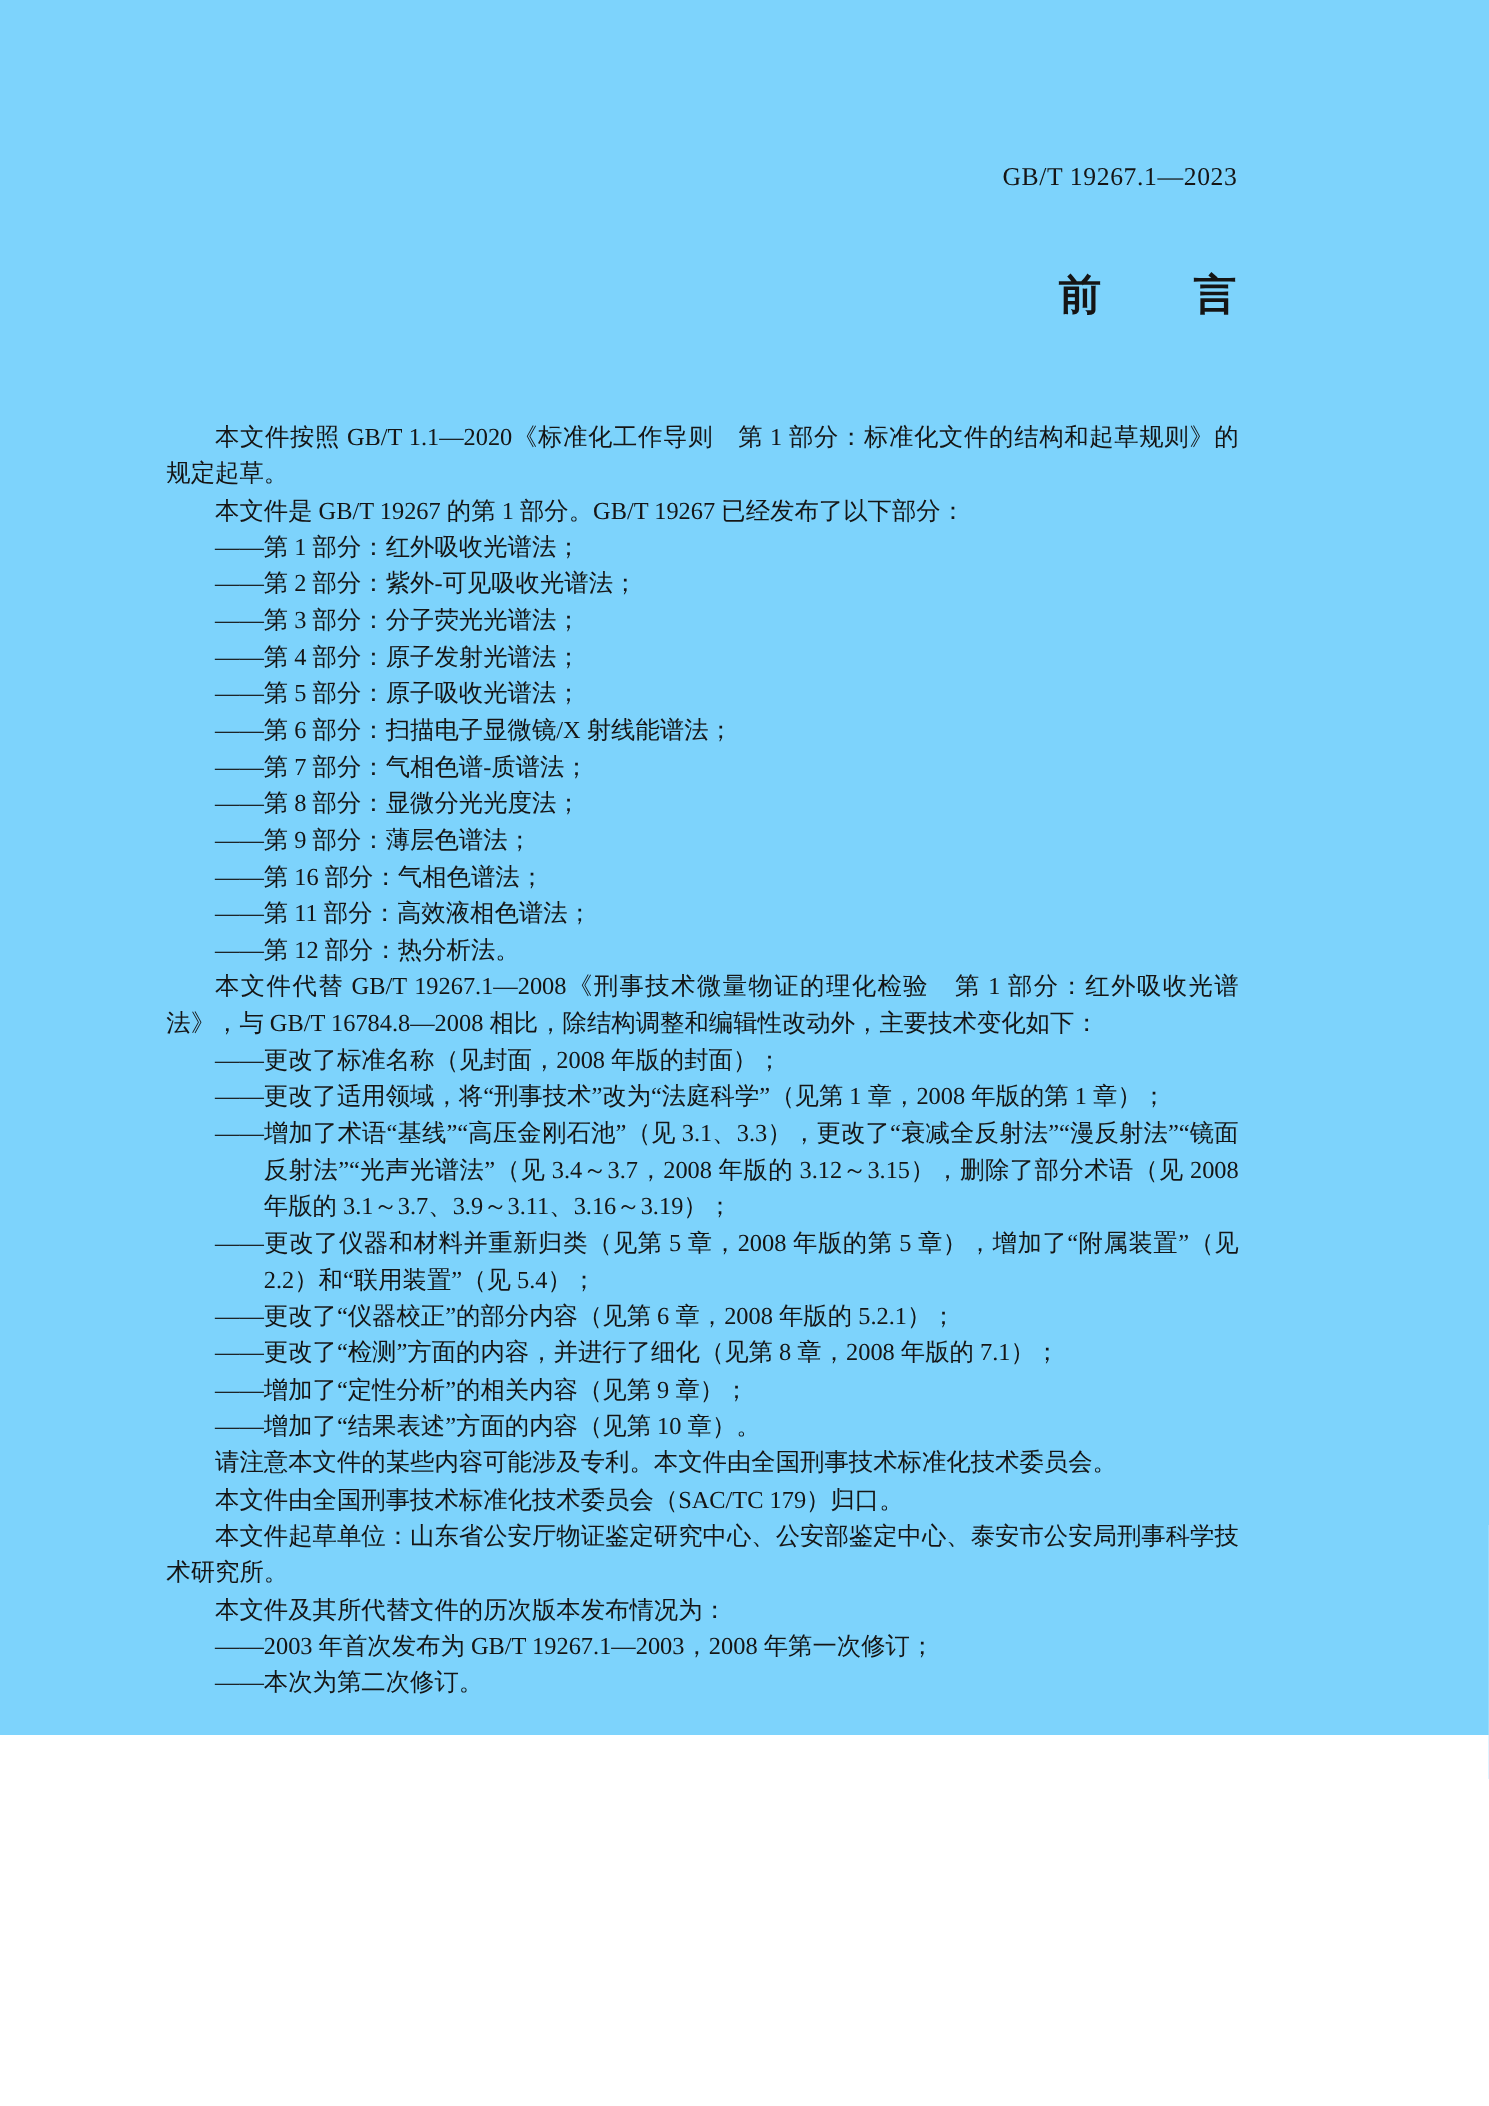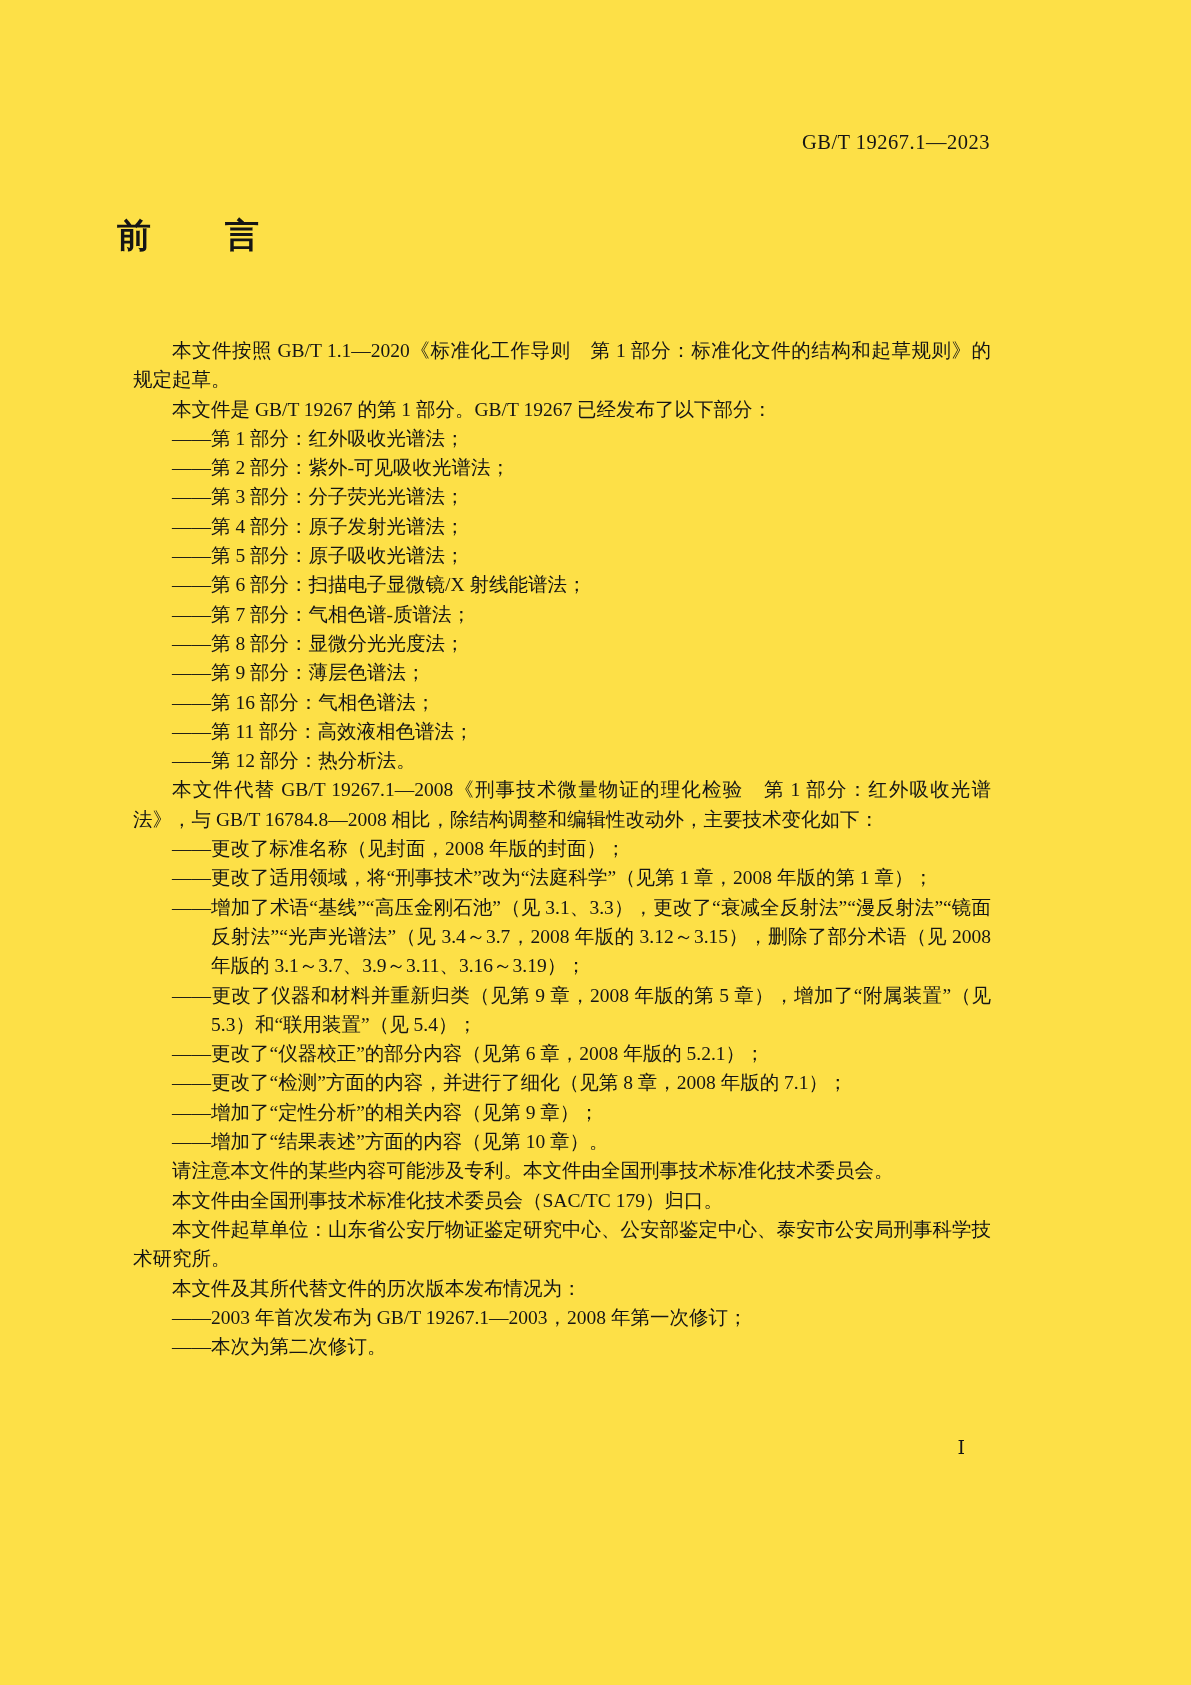--- a/index.html
+++ b/index.html
@@ -4,35 +4,35 @@
 <style>
   html, body { margin: 0; padding: 0; }
   body {
     width: 1191px; height: 1685px;
     background: #ffffff;
     font-family: "Liberation Serif", "DejaVu Serif", serif;
     color: #151515;
   }
   .page {
     position: relative;
-    width: 1191px; height: 1685px;
-    background: #fde047;
+    width: 1191px; height: 1388px;
+    background: #7dd3fc;
     overflow: hidden;
   }
   .doc-number {
     position: absolute;
     top: 131px; right: 201px;
     font-size: 20.5px;
     letter-spacing: 0.5px;
     white-space: nowrap;
   }
   .page-title {
     position: absolute;
-    top: 213px; left: 117px; width: 858px;
-    text-align: left;
+    top: 213px; left: 133px; width: 858px;
+    text-align: right;
     font-size: 34px;
     font-weight: bold;
     letter-spacing: 2px;
   }
   .content {
     position: absolute;
     top: 336px; left: 133px; width: 858px;
     font-size: 19.5px;
     line-height: 29.3px;
   }
@@ -73,21 +73,21 @@
     <p class="item">——第 7 部分：气相色谱-质谱法；</p>
     <p class="item">——第 8 部分：显微分光光度法；</p>
     <p class="item">——第 9 部分：薄层色谱法；</p>
     <p class="item">——第 16 部分：气相色谱法；</p>
     <p class="item">——第 11 部分：高效液相色谱法；</p>
     <p class="item">——第 12 部分：热分析法。</p>
     <p class="para">本文件代替 GB/T 19267.1—2008《刑事技术微量物证的理化检验　第 1 部分：红外吸收光谱法》，与 GB/T 16784.8—2008 相比，除结构调整和编辑性改动外，主要技术变化如下：</p>
     <p class="item">——更改了标准名称（见封面，2008 年版的封面）；</p>
     <p class="item">——更改了适用领域，将“刑事技术”改为“法庭科学”（见第 1 章，2008 年版的第 1 章）；</p>
     <p class="item">——增加了术语“基线”“高压金刚石池”（见 3.1、3.3），更改了“衰减全反射法”“漫反射法”“镜面反射法”“光声光谱法”（见 3.4～3.7，2008 年版的 3.12～3.15），删除了部分术语（见 2008 年版的 3.1～3.7、3.9～3.11、3.16～3.19）；</p>
-    <p class="item">——更改了仪器和材料并重新归类（见第 9 章，2008 年版的第 5 章），增加了“附属装置”（见 5.3）和“联用装置”（见 5.4）；</p>
+    <p class="item">——更改了仪器和材料并重新归类（见第 5 章，2008 年版的第 5 章），增加了“附属装置”（见 2.2）和“联用装置”（见 5.4）；</p>
     <p class="item">——更改了“仪器校正”的部分内容（见第 6 章，2008 年版的 5.2.1）；</p>
     <p class="item">——更改了“检测”方面的内容，并进行了细化（见第 8 章，2008 年版的 7.1）；</p>
     <p class="item">——增加了“定性分析”的相关内容（见第 9 章）；</p>
     <p class="item">——增加了“结果表述”方面的内容（见第 10 章）。</p>
     <p class="para">请注意本文件的某些内容可能涉及专利。本文件由全国刑事技术标准化技术委员会。</p>
     <p class="para">本文件由全国刑事技术标准化技术委员会（SAC/TC 179）归口。</p>
     <p class="para">本文件起草单位：山东省公安厅物证鉴定研究中心、公安部鉴定中心、泰安市公安局刑事科学技术研究所。</p>
     <p class="para">本文件及其所代替文件的历次版本发布情况为：</p>
     <p class="item">——2003 年首次发布为 GB/T 19267.1—2003，2008 年第一次修订；</p>
     <p class="item">——本次为第二次修订。</p>

